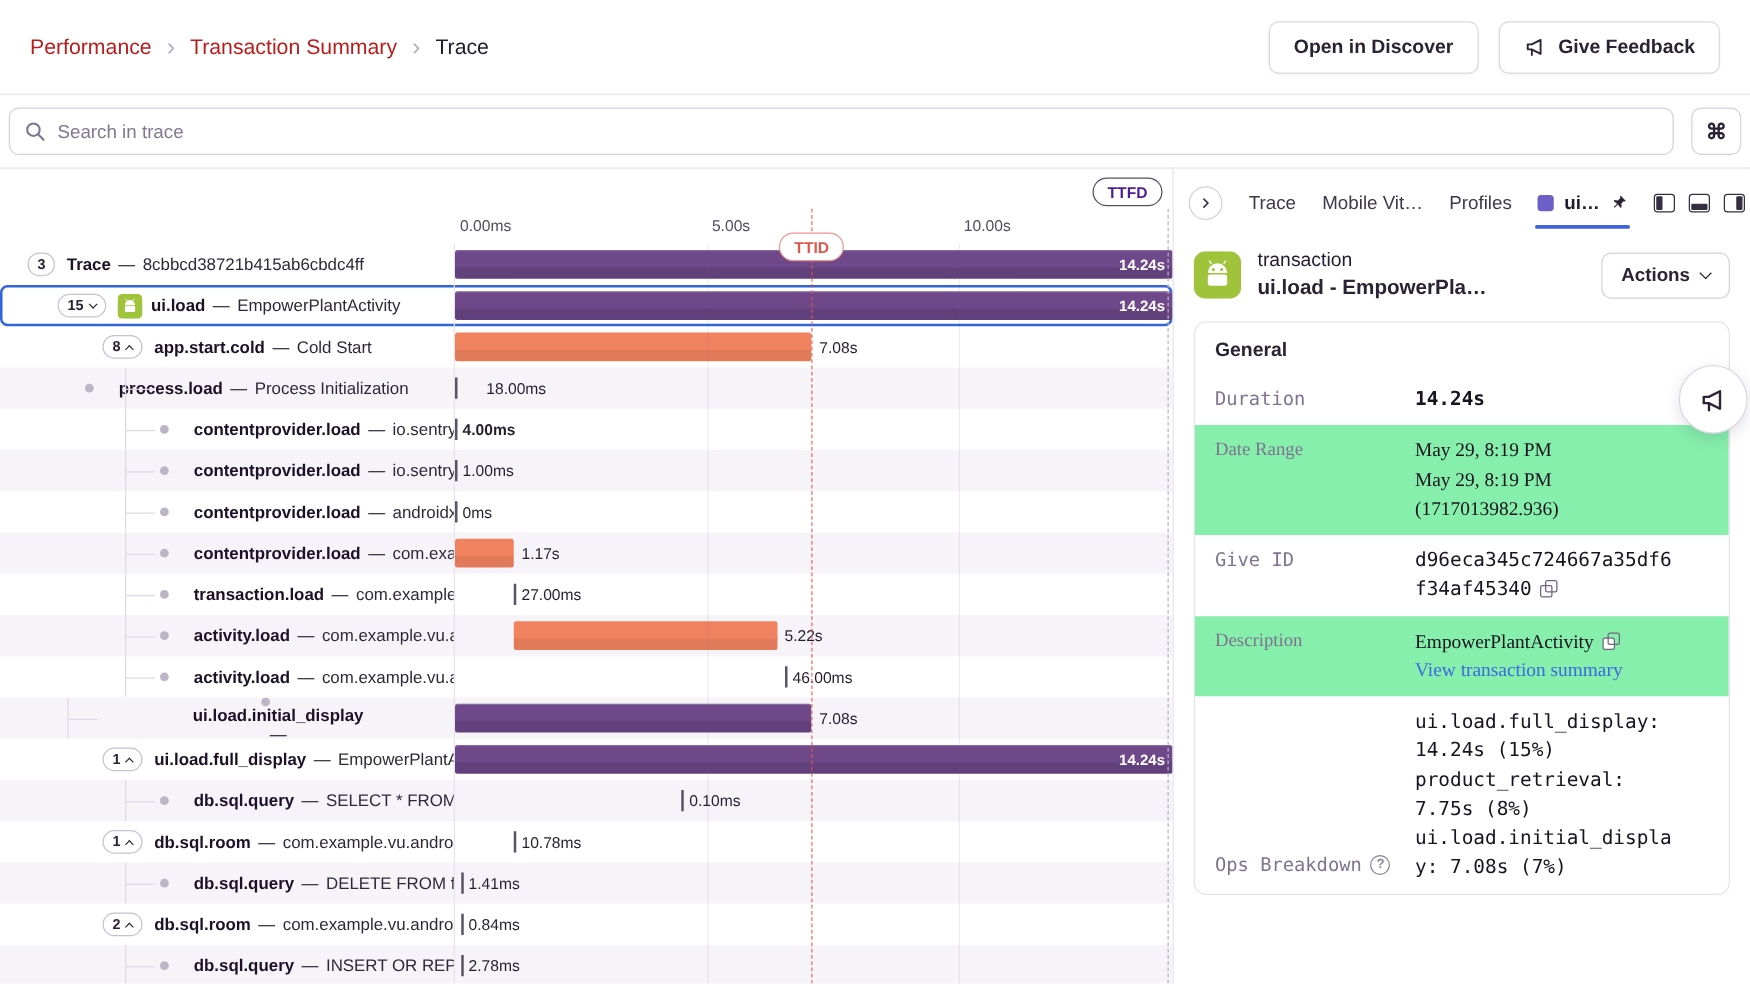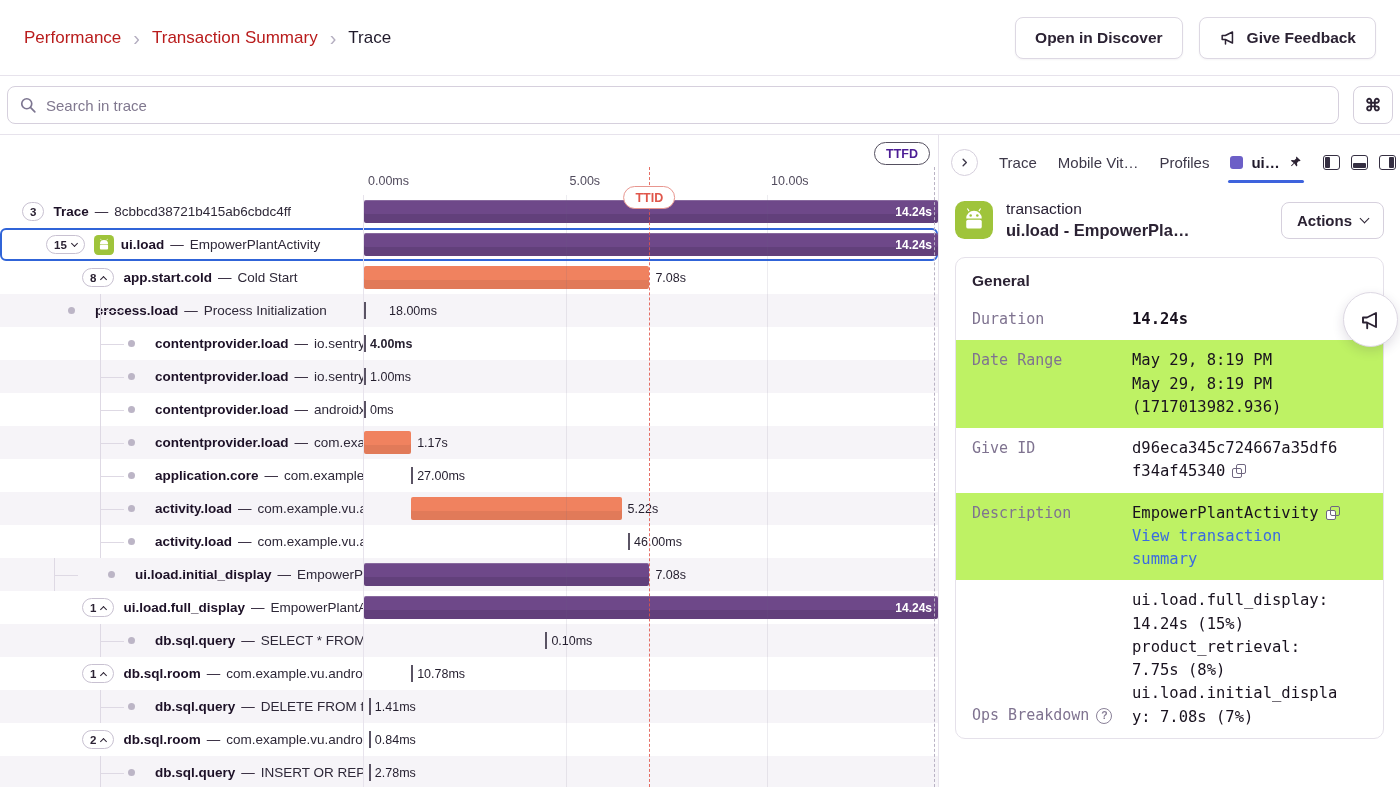--- a/index.html
+++ b/index.html
@@ -93,21 +93,21 @@
   .tx-titles{min-width:0;}
   .tx-kind{font-size:15.5px;color:#241c30;margin-bottom:3px;}
   .tx-title{font-size:16.5px;font-weight:700;max-width:192px;white-space:nowrap;overflow:hidden;text-overflow:ellipsis;}
   .actions-btn{margin-left:auto;display:flex;align-items:center;gap:9px;height:37px;padding:0 15px;
     border:1px solid #d6d0dd;border-radius:8px;font-size:15px;font-weight:700;color:#2b2233;}
   .actions-btn .chev{margin-top:-3px;}
 
   .card{margin:4px 16px 0;border:1px solid #e5e1ea;border-radius:10px;overflow:hidden;}
   .card-title{font-size:15.5px;font-weight:700;padding:14px 16px 9px;}
   .drow{display:flex;padding:9px 14px 9px 16px;font-family:"DejaVu Sans Mono",monospace;font-size:15px;line-height:1.5;}
-  .drow.alt{background:#bef264;}
+  .drow.alt{background:#86efac;font-family:Liberation Serif, serif;}
   .dkey{flex:0 0 160px;color:#7f7390;padding-right:8px;}
   .dval{width:214px;color:#19121f;font-size:15.5px;overflow-wrap:anywhere;}
   .dval.strong{font-weight:700;}
   .link{color:#3b6be0;cursor:pointer;}
   .drow.ops{align-items:flex-end;}
   .opskey{display:flex;align-items:center;gap:7px;margin-bottom:2px;}
   .hicon{width:16px;height:16px;border:1.3px solid #8a8198;border-radius:50%;display:inline-flex;align-items:center;
     justify-content:center;font-size:10.5px;color:#8a8198;font-family:"Liberation Sans",sans-serif;font-weight:700;}
   .cicon{display:inline-block;width:14px;height:14px;position:relative;margin-left:7px;vertical-align:-2px;cursor:pointer;}
   .cicon::before{content:"";position:absolute;left:0;bottom:0;width:8px;height:8px;border:1.4px solid #6f6680;border-radius:2px;background:#fff;}
@@ -287,21 +287,21 @@
           <div class="tbars">
             <div class="bar orange" style="left: 0%; width: max(8.21629%, 3px);"></div>
             <span class="lbl-out" style="left: calc(8.21629% + 6px);">1.17s</span>
           </div>
         </div>
         <div class="trow">
           <div class="tname" style="padding-left: 128px;">
             <div class="cn-v" style="left: 100px;"></div>
             <div class="cn-h" style="left: 100px;"></div>
             <div class="tdot"></div>
-            <span class="top">application.core</span>
+            <span class="top">transaction.load</span>
             <span class="tsep">—</span>
             <span class="tdesc">com.example.vu.android</span>
           </div>
           <div class="tbars">
             <div class="tickbar" style="left: 8.21629%;"></div>
             <span class="lbl-out" style="left: calc(8.21629% + 6px);">27.00ms</span>
           </div>
         </div>
         <div class="trow alt">
           <div class="tname" style="padding-left: 128px;">
@@ -325,21 +325,21 @@
             <span class="top">activity.load</span>
             <span class="tsep">—</span>
             <span class="tdesc">com.example.vu.android.MainActivity</span>
           </div>
           <div class="tbars">
             <div class="tickbar" style="left: 45.9972%;"></div>
             <span class="lbl-out" style="left: calc(45.9972% + 6px);">46.00ms</span>
           </div>
         </div>
         <div class="trow alt">
-          <div class="tname" style="padding-left: 108px;">
+          <div class="tname" style="padding-left: 82px; flex-direction: column;">
             <div class="cn-v" style="left: 54px;"></div>
             <div class="cn-h" style="left: 54px;"></div>
             <div class="tdot"></div>
             <span class="top">ui.load.initial_display</span>
             <span class="tsep">—</span>
             <span class="tdesc">EmpowerPlantActivity</span>
           </div>
           <div class="tbars">
             <div class="bar purple" style="left: 0%; width: max(49.7191%, 3px);"></div>
             <span class="lbl-out" style="left: calc(49.7191% + 6px);">7.08s</span>

